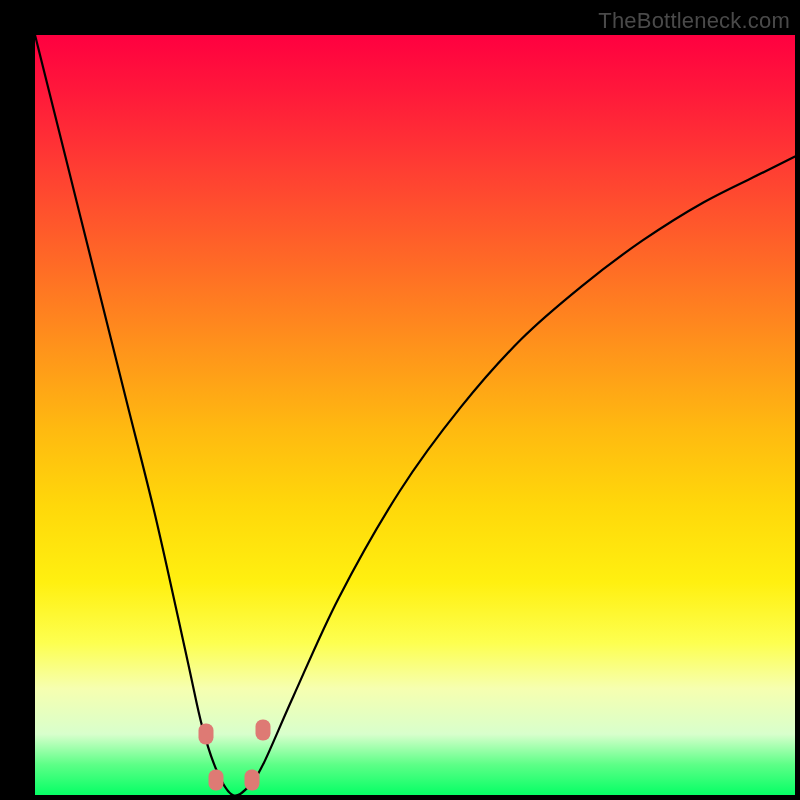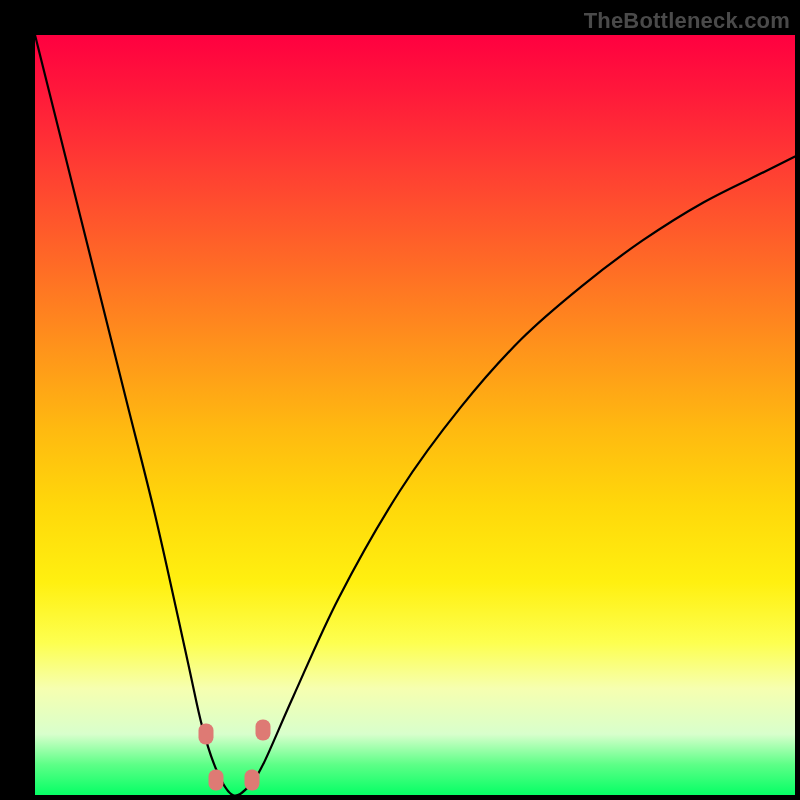--- a/index.html
+++ b/index.html
@@ -3,21 +3,20 @@
 <meta charset="utf-8">
 <style>
   * { margin: 0; padding: 0; box-sizing: border-box; }
   html, body { width: 800px; height: 800px; overflow: hidden; }
   body { background: #000; font-family: Arial, sans-serif; }
   .frame {
     position: absolute;
     left: 0; top: 0;
     width: 800px; height: 800px;
     background: #000;
-    font-weight: bold;
   }
   .plot-area {
     position: absolute;
     left: 35px; top: 35px;
     width: 760px; height: 760px;
     background: linear-gradient(to bottom,
       #ff0040 0%,
       #ff1a3a 8%,
       #ff3f32 18%,
       #ff6a26 30%,

